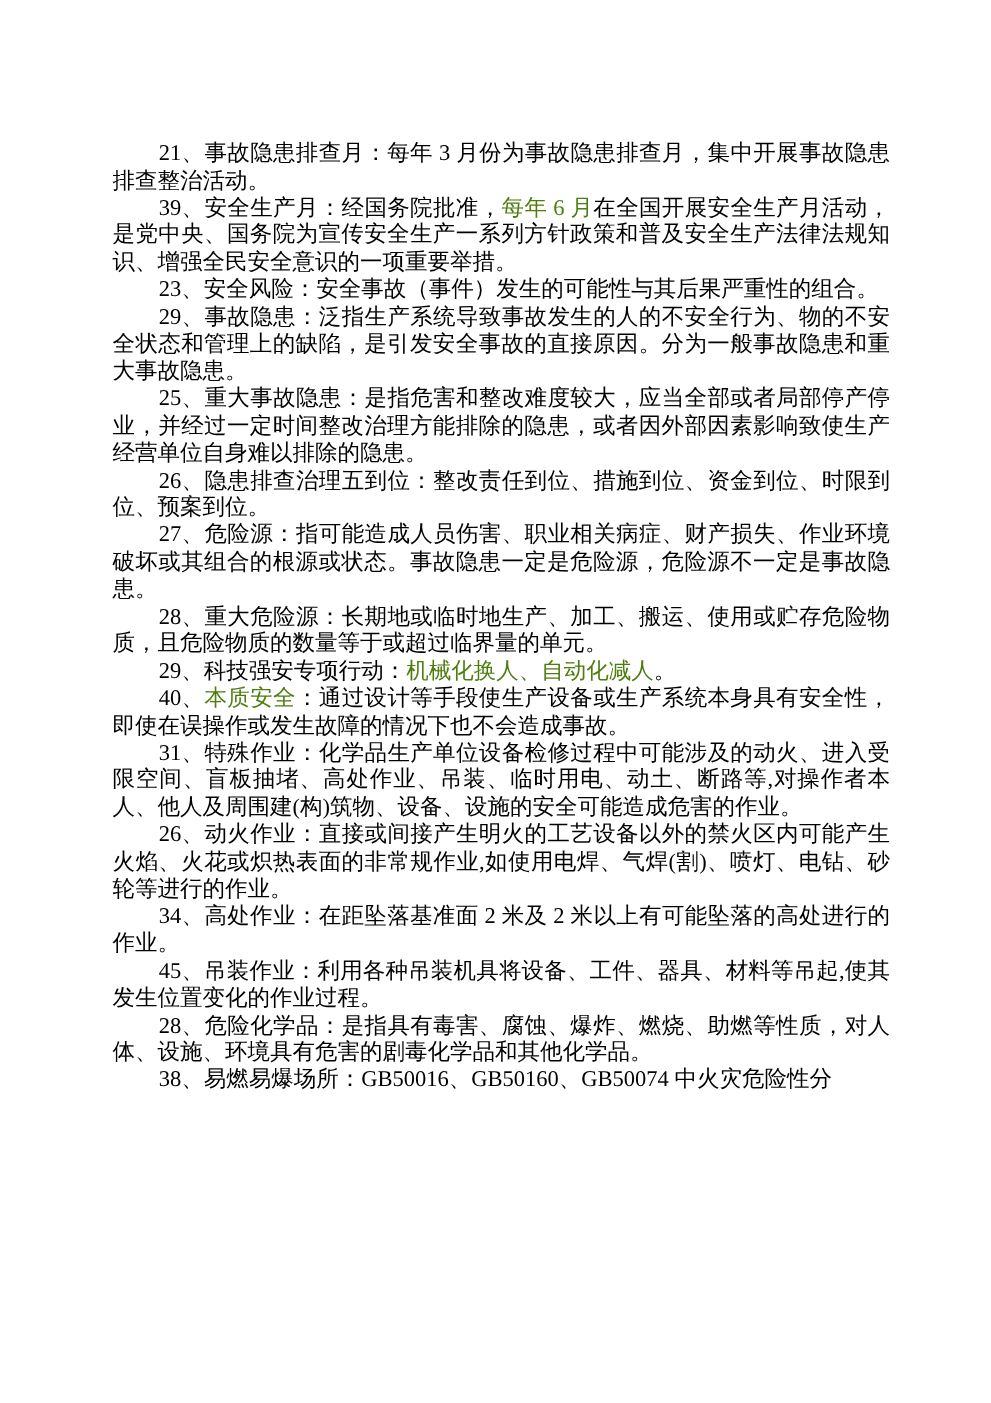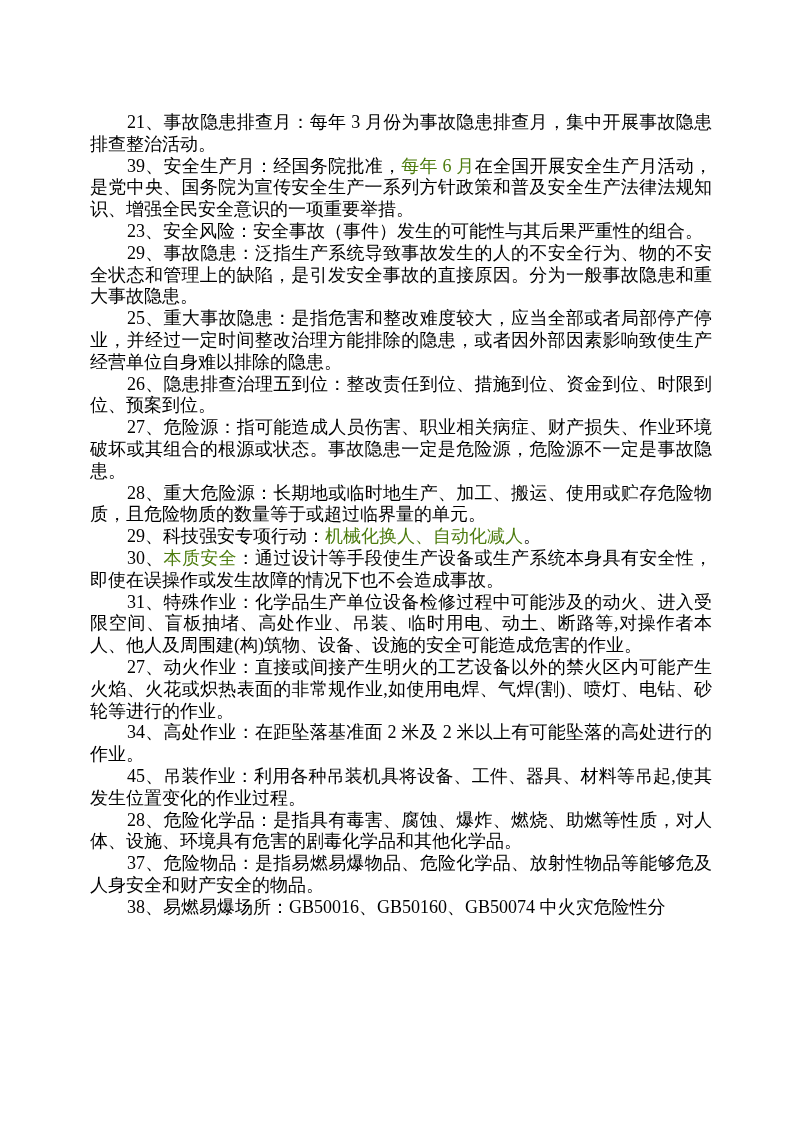--- a/index.html
+++ b/index.html
@@ -46,22 +46,21 @@
   <div class="doc-body">
       <p class="para"><span>21、事故隐患排查月：每年 3 月份为事故隐患排查月，集中开展事故隐患排查整治活动。</span></p>
       <p class="para"><span>39、安全生产月：经国务院批准，</span><span class="seg-red">每年 6 月</span><span>在全国开展安全生产月活动，是党中央、国务院为宣传安全生产一系列方针政策和普及安全生产法律法规知识、增强全民安全意识的一项重要举措。</span></p>
       <p class="para"><span>23、安全风险：安全事故（事件）发生的可能性与其后果严重性的组合。</span></p>
       <p class="para"><span>29、事故隐患：泛指生产系统导致事故发生的人的不安全行为、物的不安全状态和管理上的缺陷，是引发安全事故的直接原因。分为一般事故隐患和重大事故隐患。</span></p>
       <p class="para"><span>25、重大事故隐患：是指危害和整改难度较大，应当全部或者局部停产停业，并经过一定时间整改治理方能排除的隐患，或者因外部因素影响致使生产经营单位自身难以排除的隐患。</span></p>
       <p class="para"><span>26、隐患排查治理五到位：整改责任到位、措施到位、资金到位、时限到位、预案到位。</span></p>
       <p class="para"><span>27、危险源：指可能造成人员伤害、职业相关病症、财产损失、作业环境破坏或其组合的根源或状态。事故隐患一定是危险源，危险源不一定是事故隐患。</span></p>
       <p class="para"><span>28、重大危险源：长期地或临时地生产、加工、搬运、使用或贮存危险物质，且危险物质的数量等于或超过临界量的单元。</span></p>
       <p class="para"><span>29、科技强安专项行动：</span><span class="seg-red">机械化换人、自动化减人</span><span>。</span></p>
-      <p class="para"><span>30、</span><span class="seg-red">本质安全</span><span>：通过设计等手段使生产设备或生产系统本身具有安全性，即使在误操作或发生故障的情况下也不会造成事故。</span></p>
+      <p class="para"><span>40、</span><span class="seg-red">本质安全</span><span>：通过设计等手段使生产设备或生产系统本身具有安全性，即使在误操作或发生故障的情况下也不会造成事故。</span></p>
       <p class="para"><span>31、特殊作业：化学品生产单位设备检修过程中可能涉及的动火、进入受限空间、盲板抽堵、高处作业、吊装、临时用电、动土、断路等,对操作者本人、他人及周围建(构)筑物、设备、设施的安全可能造成危害的作业。</span></p>
-      <p class="para"><span>27、动火作业：直接或间接产生明火的工艺设备以外的禁火区内可能产生火焰、火花或炽热表面的非常规作业,如使用电焊、气焊(割)、喷灯、电钻、砂轮等进行的作业。</span></p>
+      <p class="para"><span>26、动火作业：直接或间接产生明火的工艺设备以外的禁火区内可能产生火焰、火花或炽热表面的非常规作业,如使用电焊、气焊(割)、喷灯、电钻、砂轮等进行的作业。</span></p>
       <p class="para"><span>34、高处作业：在距坠落基准面 2 米及 2 米以上有可能坠落的高处进行的作业。</span></p>
       <p class="para"><span>45、吊装作业：利用各种吊装机具将设备、工件、器具、材料等吊起,使其发生位置变化的作业过程。</span></p>
       <p class="para"><span>28、危险化学品：是指具有毒害、腐蚀、爆炸、燃烧、助燃等性质，对人体、设施、环境具有危害的剧毒化学品和其他化学品。</span></p>
-      <p class="para"><span>37、危险物品：是指易燃易爆物品、危险化学品、放射性物品等能够危及人身安全和财产安全的物品。</span></p>
       <p class="para"><span>38、易燃易爆场所：GB50016、GB50160、GB50074 中火灾危险性分</span></p>
     </div>
 </div>
 
 </body></html>

